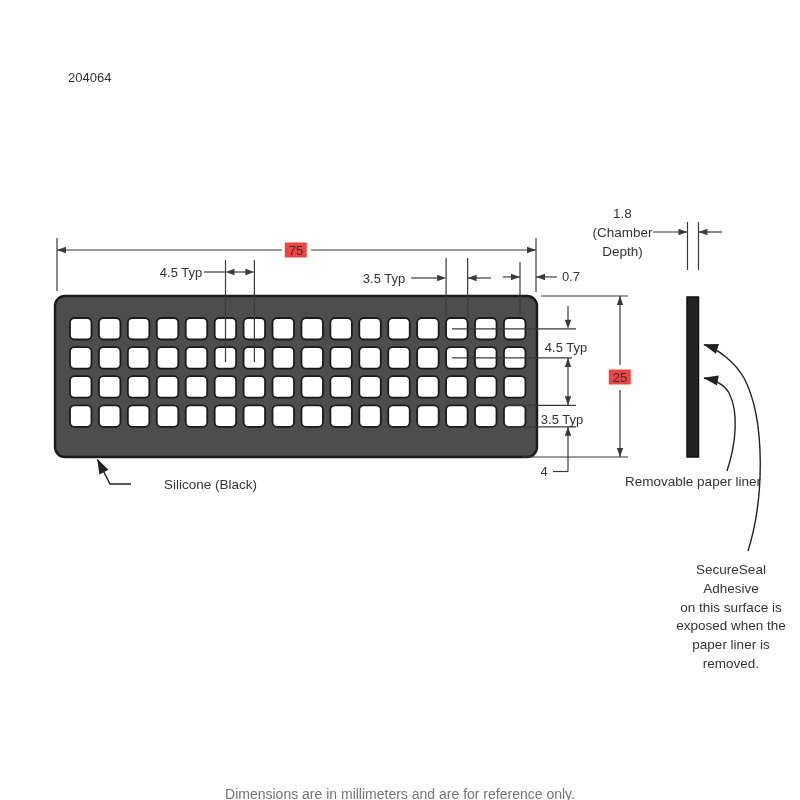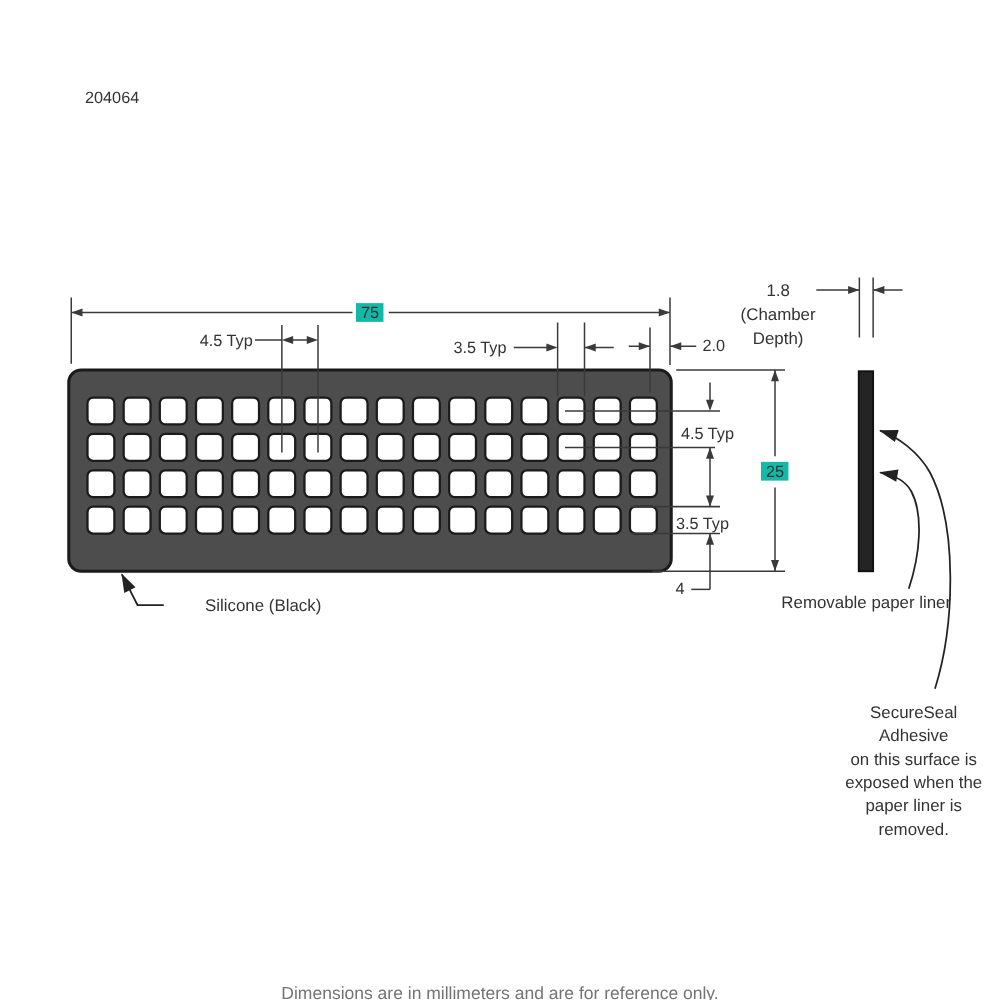--- a/index.html
+++ b/index.html
@@ -11,25 +11,25 @@
   svg{position:absolute;left:0;top:0;}
   .plan-body{fill:var(--plan-body,#4d4d4d);stroke:var(--outline,#1b1b1b);stroke-width:2.4;}
   .hole{fill:var(--chamber,#ffffff);stroke:var(--outline,#1b1b1b);stroke-width:1.8;}
   .dl{stroke:#3a3a3a;stroke-width:1.2;fill:none;}
   .ah{fill:#3a3a3a;stroke:none;}
   .leader{stroke:#222;stroke-width:1.4;fill:none;}
   .side-body{fill:var(--side-body,#262626);stroke:#111;stroke-width:1.5;}
   .lbl{position:absolute;white-space:nowrap;}
   .dim{font-size:13px;color:#333;}
   .ctr{transform:translate(-50%,-50%);}
-  .onln{background:#14b8a6;padding:0 4px;}
+  .onln{background:#ef4444;padding:0 4px;}
   .note{font-size:13.5px;color:#333;}
   .noteblock{position:absolute;text-align:center;font-size:13.5px;color:#333;}
   .lh18{line-height:18px;}
-  .lh19{line-height:19px;margin-top:19px;}
+  .lh19{line-height:19px;}
   .footer{position:absolute;left:0;top:786px;width:800px;text-align:center;font-size:14px;color:#737373;}
 </style>
 </head>
 <body>
 
 <div class="canvas">
 
   <svg width="800" height="800" viewBox="0 0 800 800">
     <defs>
       <marker id="arr" viewBox="0 0 10 8" refX="9.5" refY="4" markerWidth="11" markerHeight="8.5" orient="auto">
@@ -177,21 +177,21 @@
       <path class="leader" d="M748,551 C764,500 766,420 744,378 C735,362 718,349 704,344.5" marker-end="url(#arr)"></path>
       <path class="leader" d="M727,471 C736,444 739,412 729,393 C724,384 714,379.8 704,378" marker-end="url(#arr)"></path>
     </g>
   </svg>
 
   <div class="lbl dim" style="left:68px;top:70px;">204064</div>
 
   <div class="lbl dim ctr onln" style="left:296px;top:250px;">75</div>
   <div class="lbl dim ctr" style="left:181px;top:272px;">4.5 Typ</div>
   <div class="lbl dim ctr" style="left:384px;top:278px;">3.5 Typ</div>
-  <div class="lbl dim ctr" style="left:571px;top:276px;">2.0</div>
+  <div class="lbl dim ctr" style="left:571px;top:276px;">0.7</div>
   <div class="lbl dim ctr onln" style="left:620px;top:377px;">25</div>
   <div class="lbl dim ctr" style="left:566px;top:347px;">4.5 Typ</div>
   <div class="lbl dim ctr" style="left:562px;top:419px;">3.5 Typ</div>
   <div class="lbl dim ctr" style="left:544px;top:471px;">4</div>
 
   <div class="lbl note" style="left:133px;top:477px;margin-left:31px;">Silicone (Black)</div>
 
   <div class="noteblock lh19" style="left:575px;top:204px;width:95px;">
     <div>1.8</div>
     <div>(Chamber</div>

